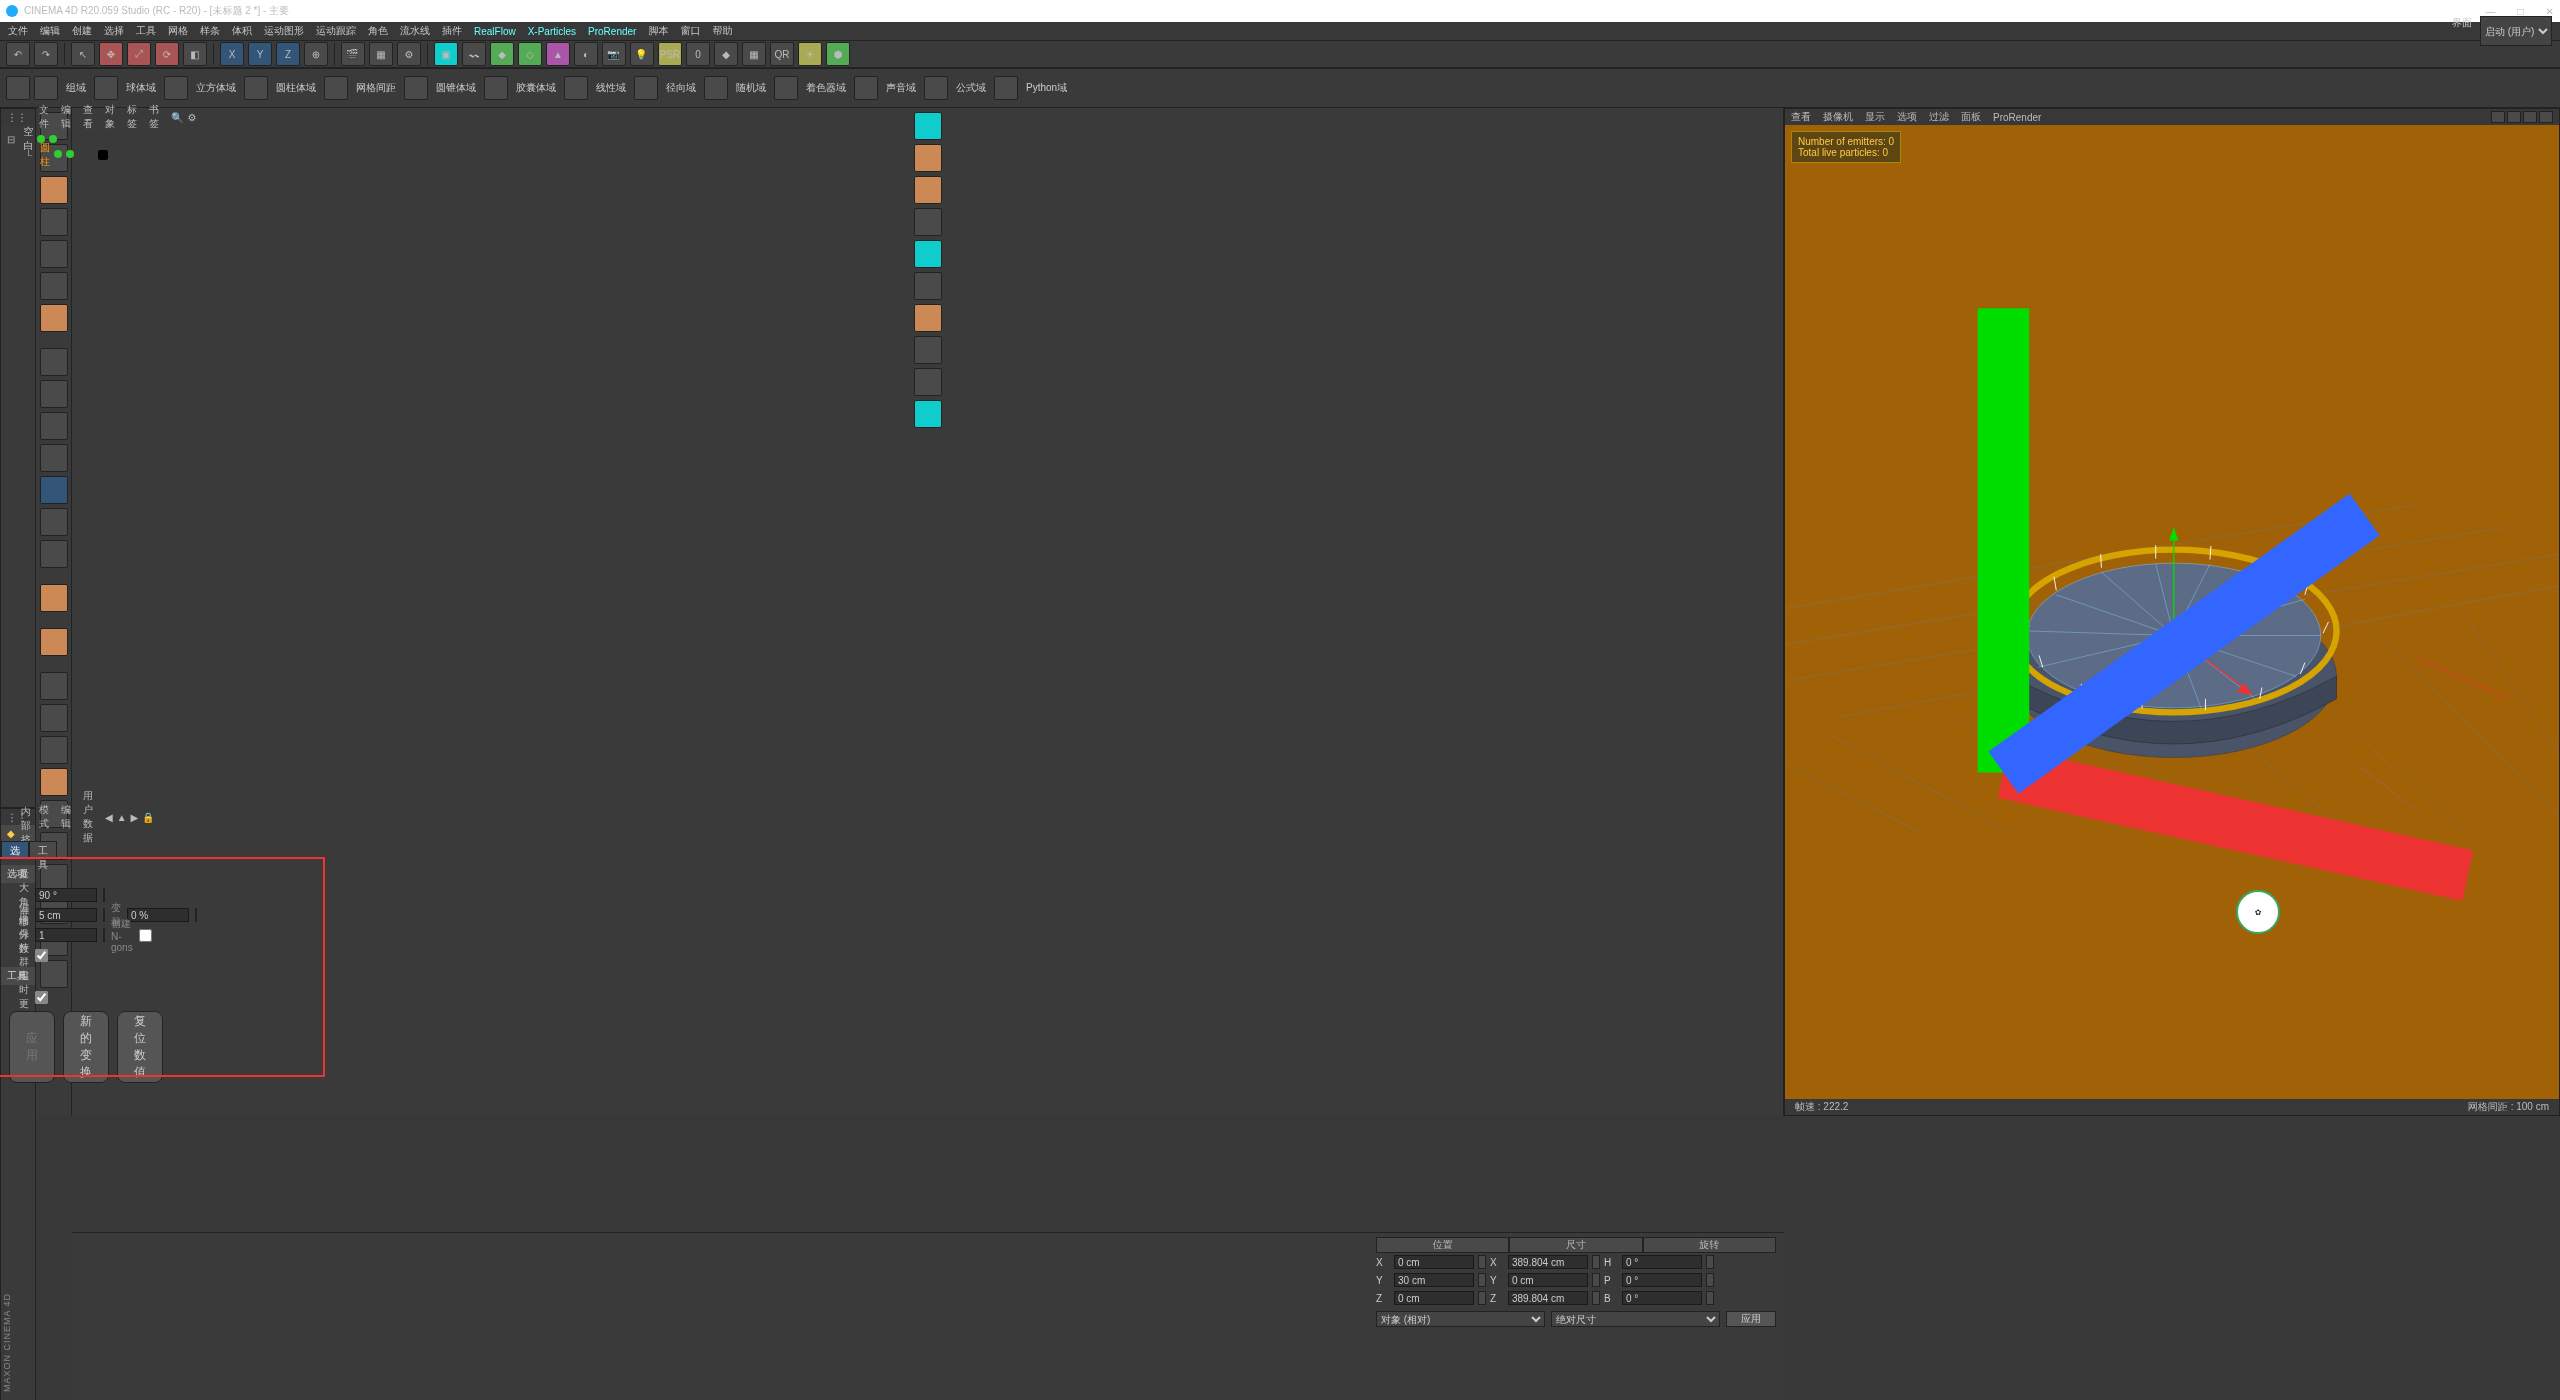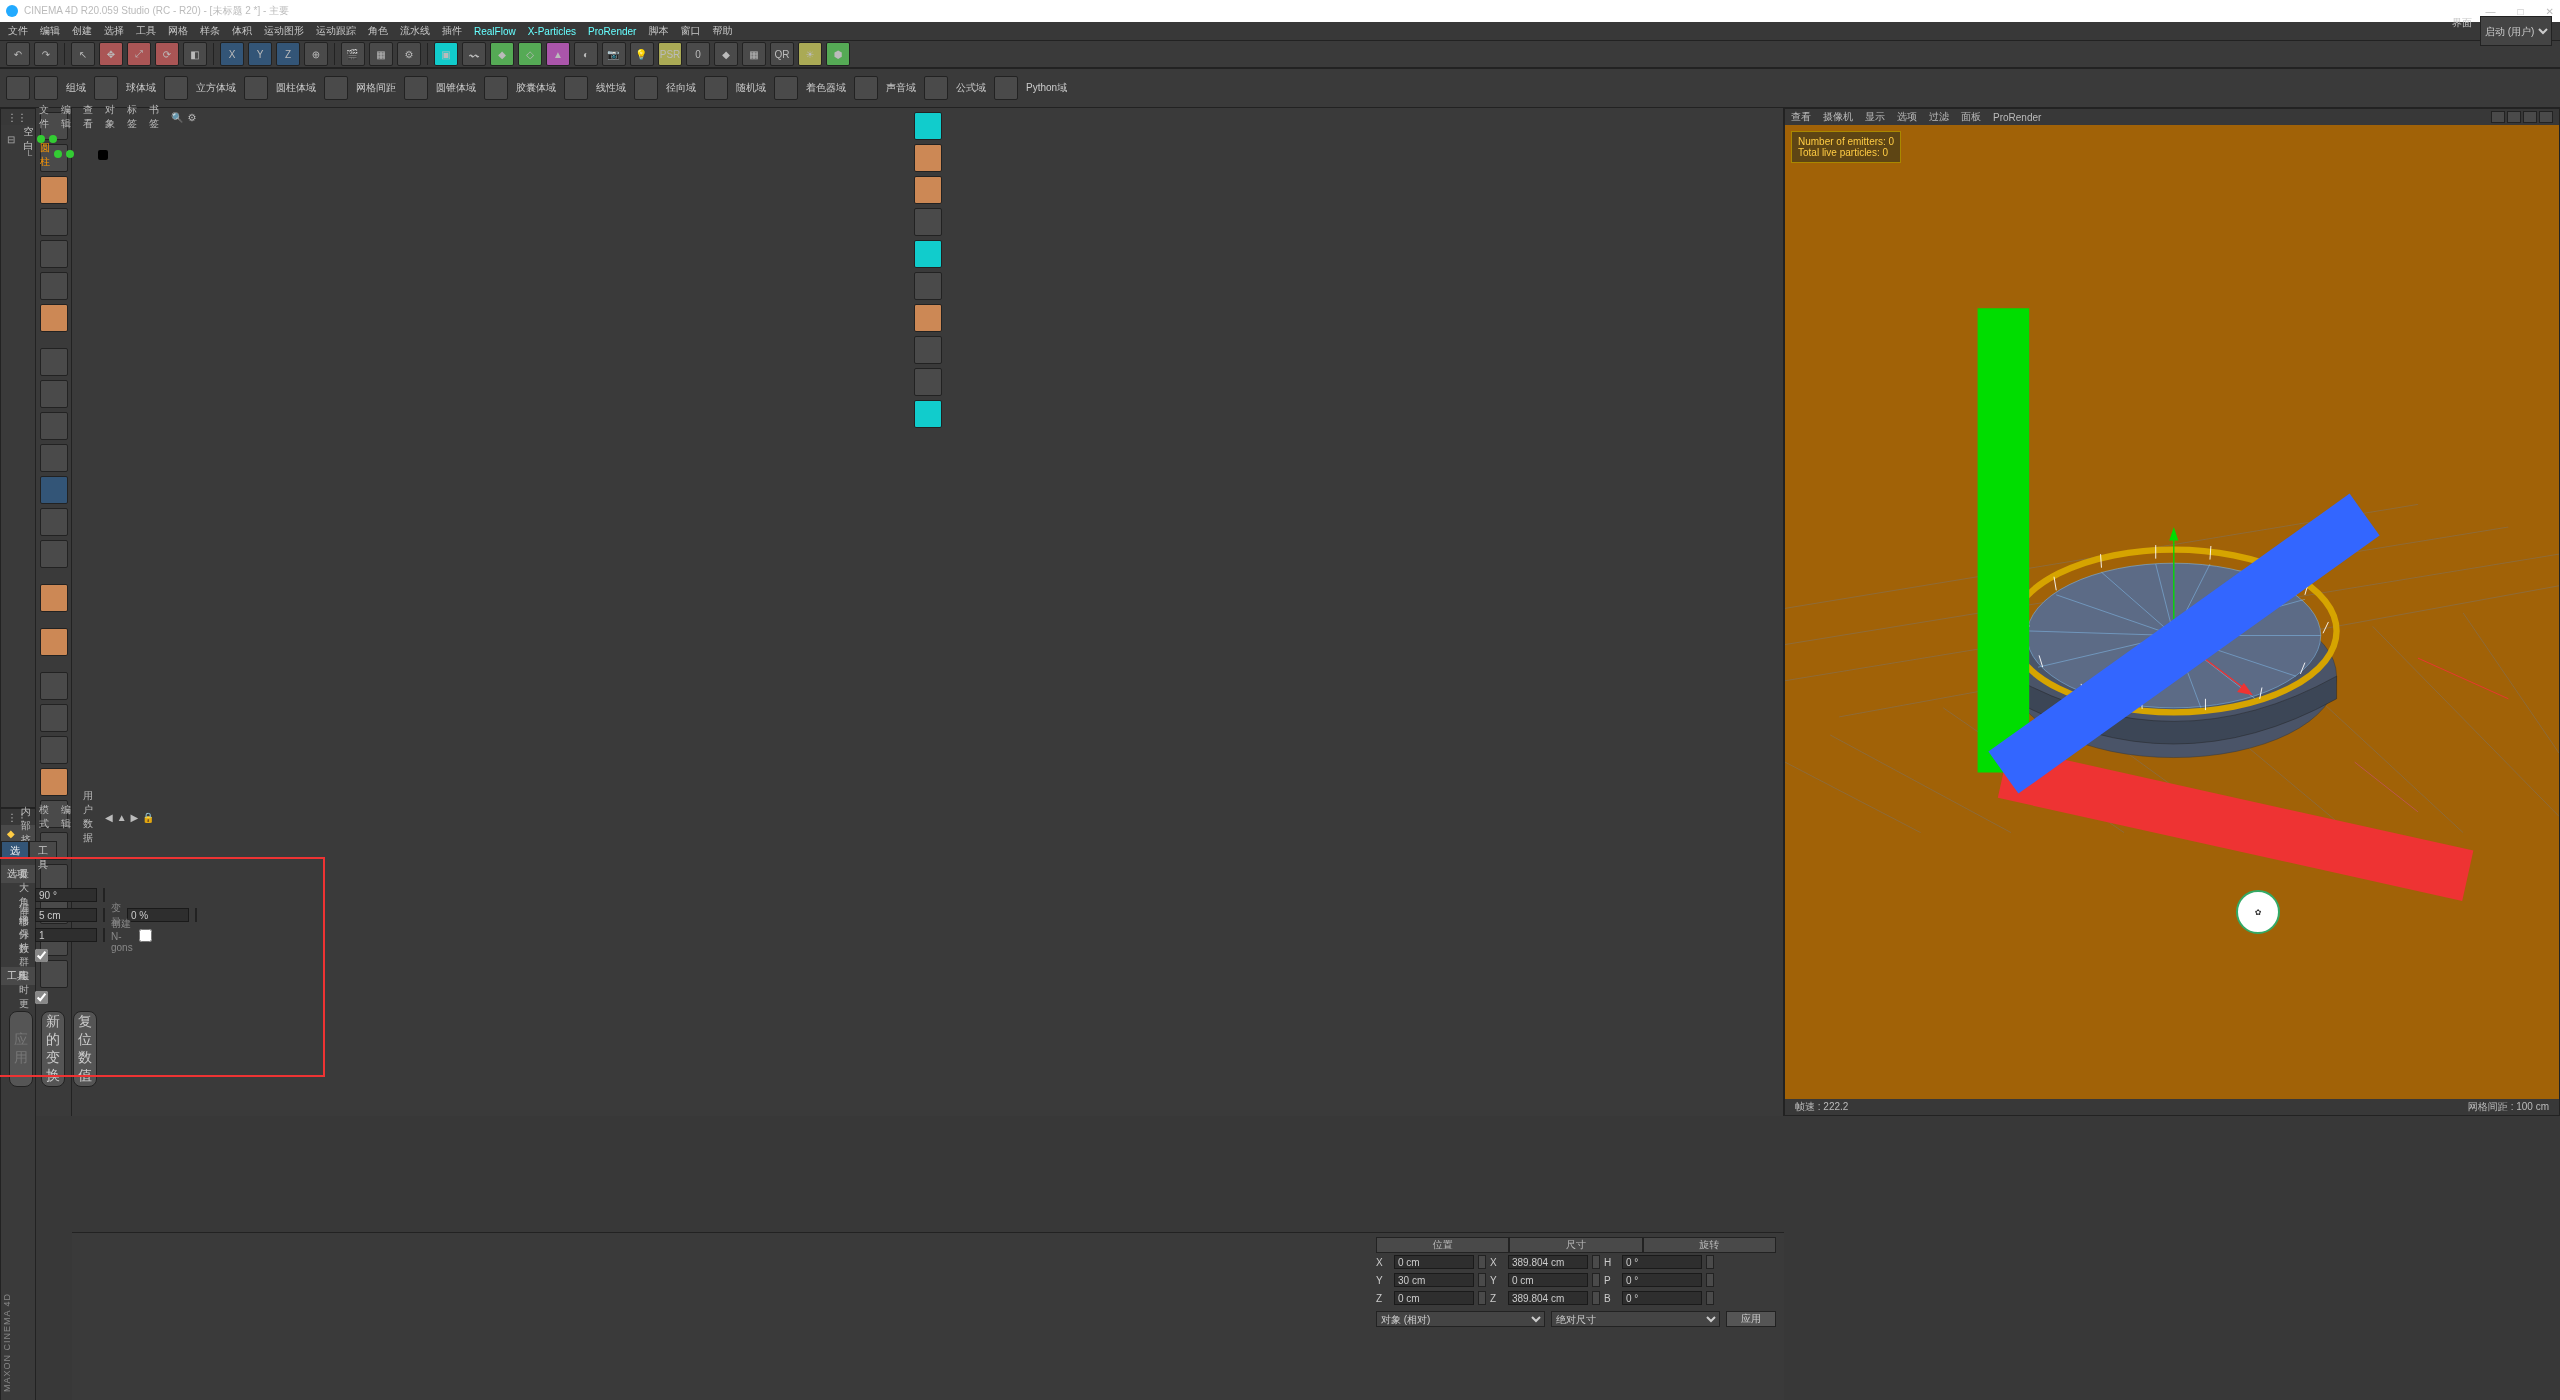--- a/index.html
+++ b/index.html
@@ -67,21 +67,21 @@
 .tab.active{background:#357;color:#fff}
 #attrbody{flex:1;background:#3a3a3a;padding:4px 8px;position:relative}
 .section{background:#494949;color:#ddd;padding:2px 6px;margin:2px -8px}
 .prow{display:flex;align-items:center;gap:6px;height:20px}
 .prow .lbl{width:68px;text-align:left;color:#bbb;padding-left:10px}
 .prow input.val{width:62px;height:14px;background:#2e2e2e;border:1px solid #1a1a1a;color:#ccc;padding:0 3px}
 .prow .spin{width:8px;height:14px;background:#4a4a4a;border:1px solid #222}
 .prow .lbl2{width:50px;color:#888}
 .prow input[type=checkbox]{accent-color:#888}
 .btnrow{display:flex;gap:8px;margin-top:4px}
-.btnrow button{background:#555;border:1px solid #222;color:#ccc;padding:1px 4px;border-radius:8px;font-size:14px}
+.btnrow button{background:#555;border:1px solid #222;color:#ccc;padding:1px 16px;border-radius:8px;font-size:12px}
 .btnrow button:disabled{color:#777}
 #redbox{position:absolute;border:2px solid #e33;pointer-events:none}
 
 #timeline{grid-column:1/4;background:#3a3a3a;border-top:1px solid #222;display:flex;flex-direction:column}
 #ruler{height:20px;background:#3a3a3a;position:relative;border-bottom:1px solid #222}
 #ruler .marker{position:absolute;left:4px;top:0;width:16px;height:20px;background:#0a0}
 #ruler .ticks{position:absolute;left:24px;right:6px;top:0;height:20px;display:flex;justify-content:space-between;align-items:flex-end;color:#aaa}
 
 #coord{grid-column:3/4;grid-row:4/5;background:#3a3a3a;border-top:1px solid #222;padding:4px 8px;display:flex;justify-content:flex-end}
 #coordinner{width:400px}

